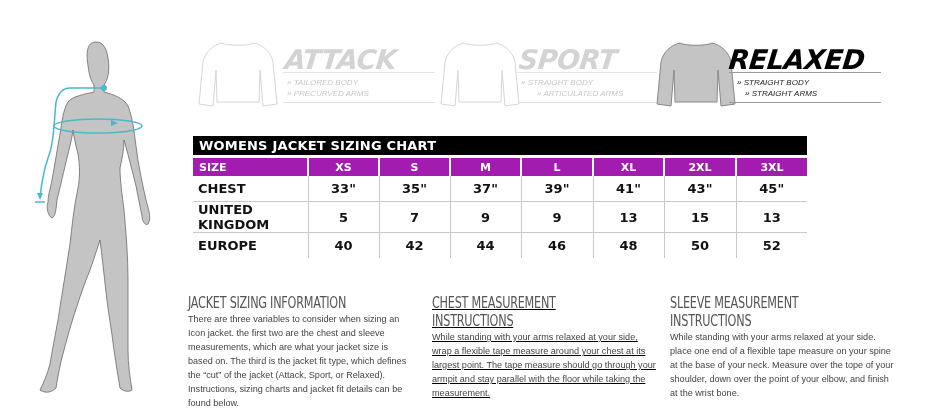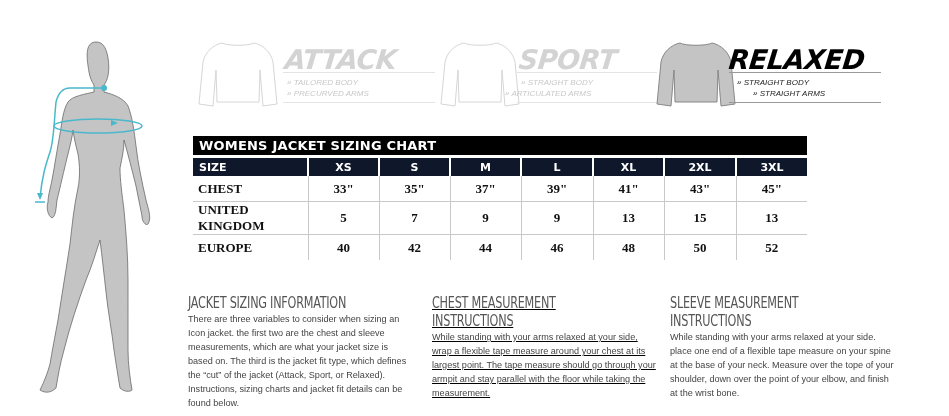--- a/index.html
+++ b/index.html
@@ -14,23 +14,23 @@
   .fit .feat{position:absolute;font-family:"Liberation Sans",sans-serif;font-style:italic;font-size:8px;line-height:11px;text-transform:uppercase;}
   .fit.dim .title{color:#d3d3d3;}
   .fit.dim .feat{color:#c8c8c8;}
   .fit.dim .line{background:#e4e4e4;}
   .fit.active .title{color:#000;}
   .fit.active .feat{color:#222;}
   .fit.active .line{background:#999;}
   
   #chart-title{left:193px;top:136px;width:614px;height:19px;background:#000;color:#fff;font-family:"DejaVu Sans",sans-serif;font-weight:bold;font-size:13px;line-height:19px;padding-left:6px;box-sizing:border-box;letter-spacing:0.2px;}
   table.sizing{position:absolute;left:193px;top:158px;border-collapse:collapse;font-family:"DejaVu Sans",sans-serif;font-weight:bold;}
-  table.sizing th{background:#0f172a;color:#fff;font-size:11px;height:18px;padding:0;font-weight:bold;text-align:center;border-left:2px solid #fff;}
+  table.sizing th{background:#a21caf;color:#fff;font-size:11px;height:18px;padding:0;font-weight:bold;text-align:center;border-left:2px solid #fff;}
   table.sizing th.first{text-align:left;padding-left:6px;border-left:none;}
-  table.sizing td{height:25px;font-size:13px;color:#111;text-align:center;padding:0;border-bottom:1px solid #c8c8c8;border-left:1px solid #c8c8c8;font-family:Liberation Serif, serif;}
+  table.sizing td{height:25px;font-size:13px;color:#111;text-align:center;padding:0;border-bottom:1px solid #c8c8c8;border-left:1px solid #c8c8c8;}
   table.sizing td.rowlabel{text-align:left;padding-left:5px;border-left:none;}
   table.sizing tr:last-child td{border-bottom:none;}
   
   .info{position:absolute;top:294px;}
   .info h2{margin:0;font-family:"DejaVu Sans Condensed","DejaVu Sans",sans-serif;font-weight:normal;font-size:16px;line-height:18px;color:#555;transform:scaleX(0.78);transform-origin:left top;white-space:nowrap;letter-spacing:-0.3px;}
   .info p{margin:0;font-family:"Liberation Sans",sans-serif;font-size:9.1px;line-height:14px;color:#444;}
 </style>
 </head>
 <body>
 
@@ -61,32 +61,32 @@
   <div class="line" style="left:88px;top:64px;width:152px;"></div>
 </div>
 
 <div class="fit dim" style="left:437px;width:220px;">
   <svg class="abs" style="left:2px;top:2px;" width="82" height="68" viewBox="0 0 82 68">
     <path d="M25 3 C30 6 52 6 57 3 C66 5 74 12 76 22 L80 64 L66 66 L63 30 L62 62 L20 62 L19 30 L16 66 L2 64 L6 22 C8 12 16 5 25 3 Z" fill="#fff" stroke="#d6d6d6" stroke-width="1"></path>
   </svg>
   <div class="title" style="left:82px;top:8px;">SPORT</div>
   <div class="line" style="left:80px;top:34px;width:140px;"></div>
   <div class="feat" style="left:84px;top:39px;">» STRAIGHT BODY</div>
-  <div class="feat" style="left:68px;top:50px;">» ARTICULATED ARMS</div>
+  <div class="feat" style="left:100px;top:50px;">» ARTICULATED ARMS</div>
   <div class="line" style="left:80px;top:64px;width:140px;"></div>
 </div>
 
 <div class="fit active" style="left:653px;width:230px;">
   <svg class="abs" style="left:2px;top:2px;" width="82" height="68" viewBox="0 0 82 68">
     <path d="M25 3 C30 6 52 6 57 3 C66 5 74 12 76 22 L80 64 L66 66 L63 30 L62 62 L20 62 L19 30 L16 66 L2 64 L6 22 C8 12 16 5 25 3 Z" fill="#c4c4c4" stroke="#888" stroke-width="1"></path>
   </svg>
   <div class="title" style="left:76px;top:8px;">RELAXED</div>
   <div class="line" style="left:76px;top:34px;width:152px;"></div>
   <div class="feat" style="left:84px;top:39px;">» STRAIGHT BODY</div>
-  <div class="feat" style="left:100px;top:50px;">» STRAIGHT ARMS</div>
+  <div class="feat" style="left:92px;top:50px;">» STRAIGHT ARMS</div>
   <div class="line" style="left:76px;top:64px;width:152px;"></div>
 </div>
 
 <div id="chart-title" class="abs">WOMENS JACKET SIZING CHART</div>
 
 <table class="sizing">
   <colgroup>
     <col style="width:115px">
       <col style="width:71px">
       <col style="width:71px">

